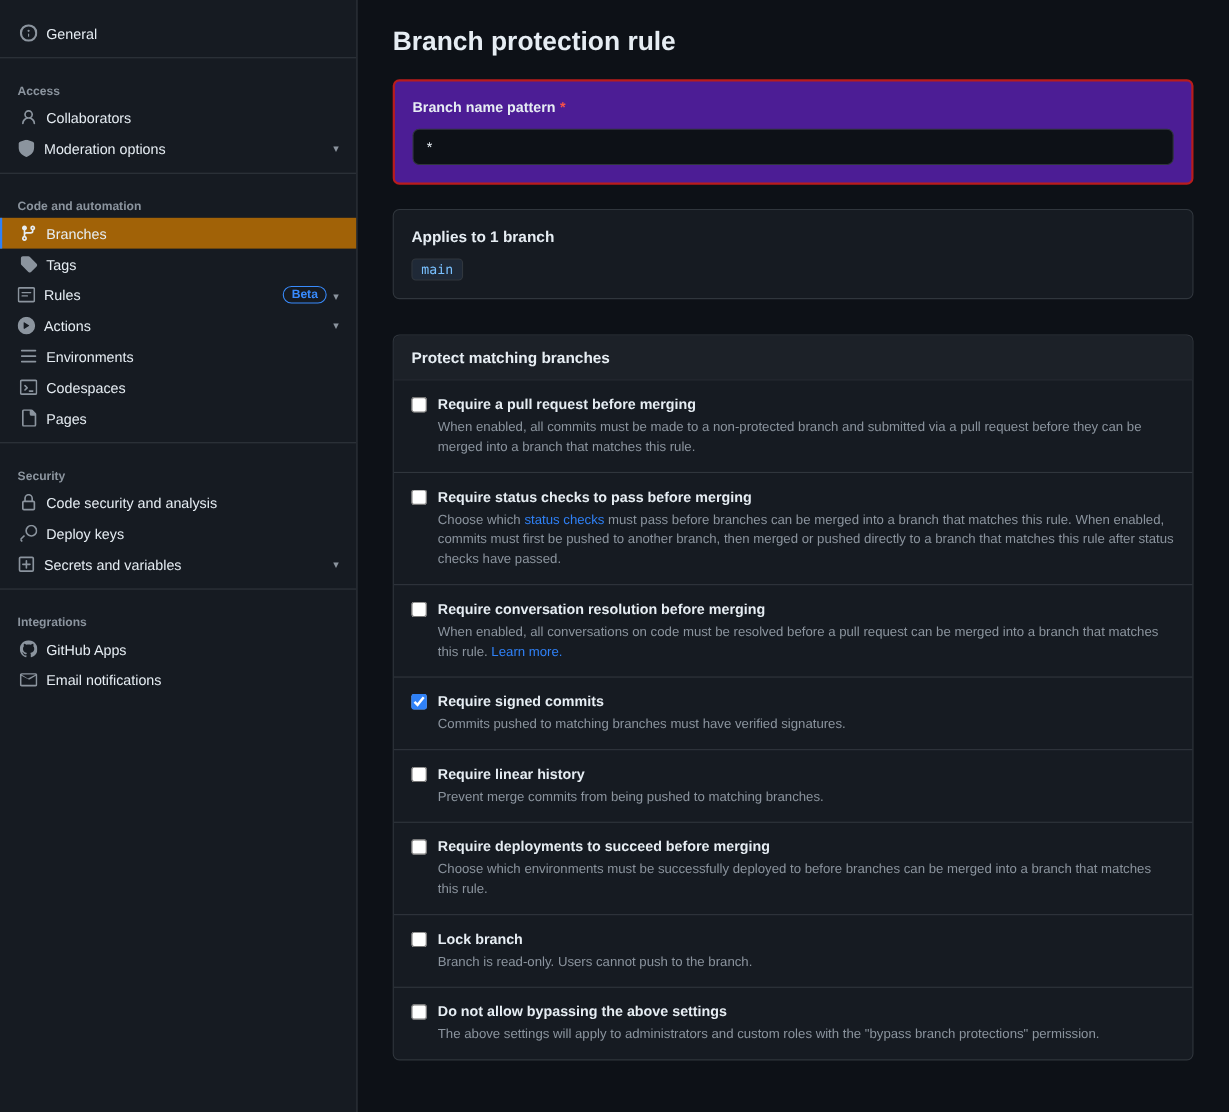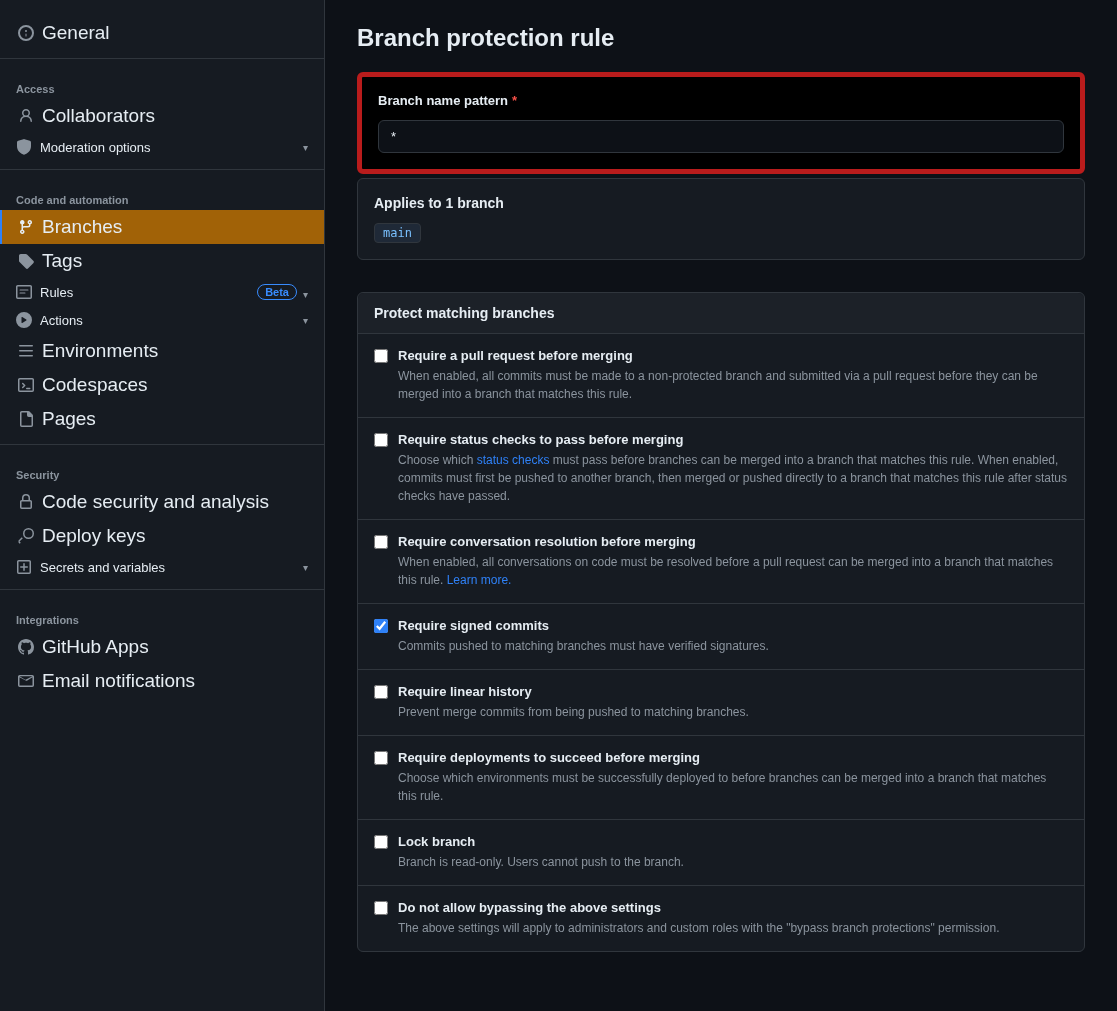--- a/index.html
+++ b/index.html
@@ -19,21 +19,21 @@
       padding: 16px 0;
       overflow-y: auto;
       flex-shrink: 0;
     }
     .sidebar-item {
       display: flex;
       align-items: center;
       padding: 6px 16px;
       cursor: pointer;
       color: #e6edf3;
-      font-size: 19px;
+      font-size: 13px;
       gap: 8px;
       border-left: 2px solid transparent;
     }
     .sidebar-item.active {
       background: #a16207;
       border-left: 2px solid #2f81f7;
     }
     .sidebar-item .item-icon {
       width: 16px;
       height: 16px;
@@ -87,24 +87,24 @@
       padding: 24px 32px;
       overflow-y: auto;
     }
     .page-title {
       font-size: 24px;
       font-weight: 600;
       color: #e6edf3;
       margin-bottom: 20px;
     }
     .card {
-      border: 5px solid #b91c1c;
+      border: 2px solid #b91c1c;
       border-radius: 6px;
-      margin-bottom: 4px;
-      background: #000000;
+      margin-bottom: 22px;
+      background: #4c1d95;
     }
     .card-section {
       border-bottom: 1px solid #30363d;
       padding: 16px;
     }
     .card-section:last-child { border-bottom: none; }
     .field-label {
       font-size: 13px;
       font-weight: 600;
       color: #e6edf3;

